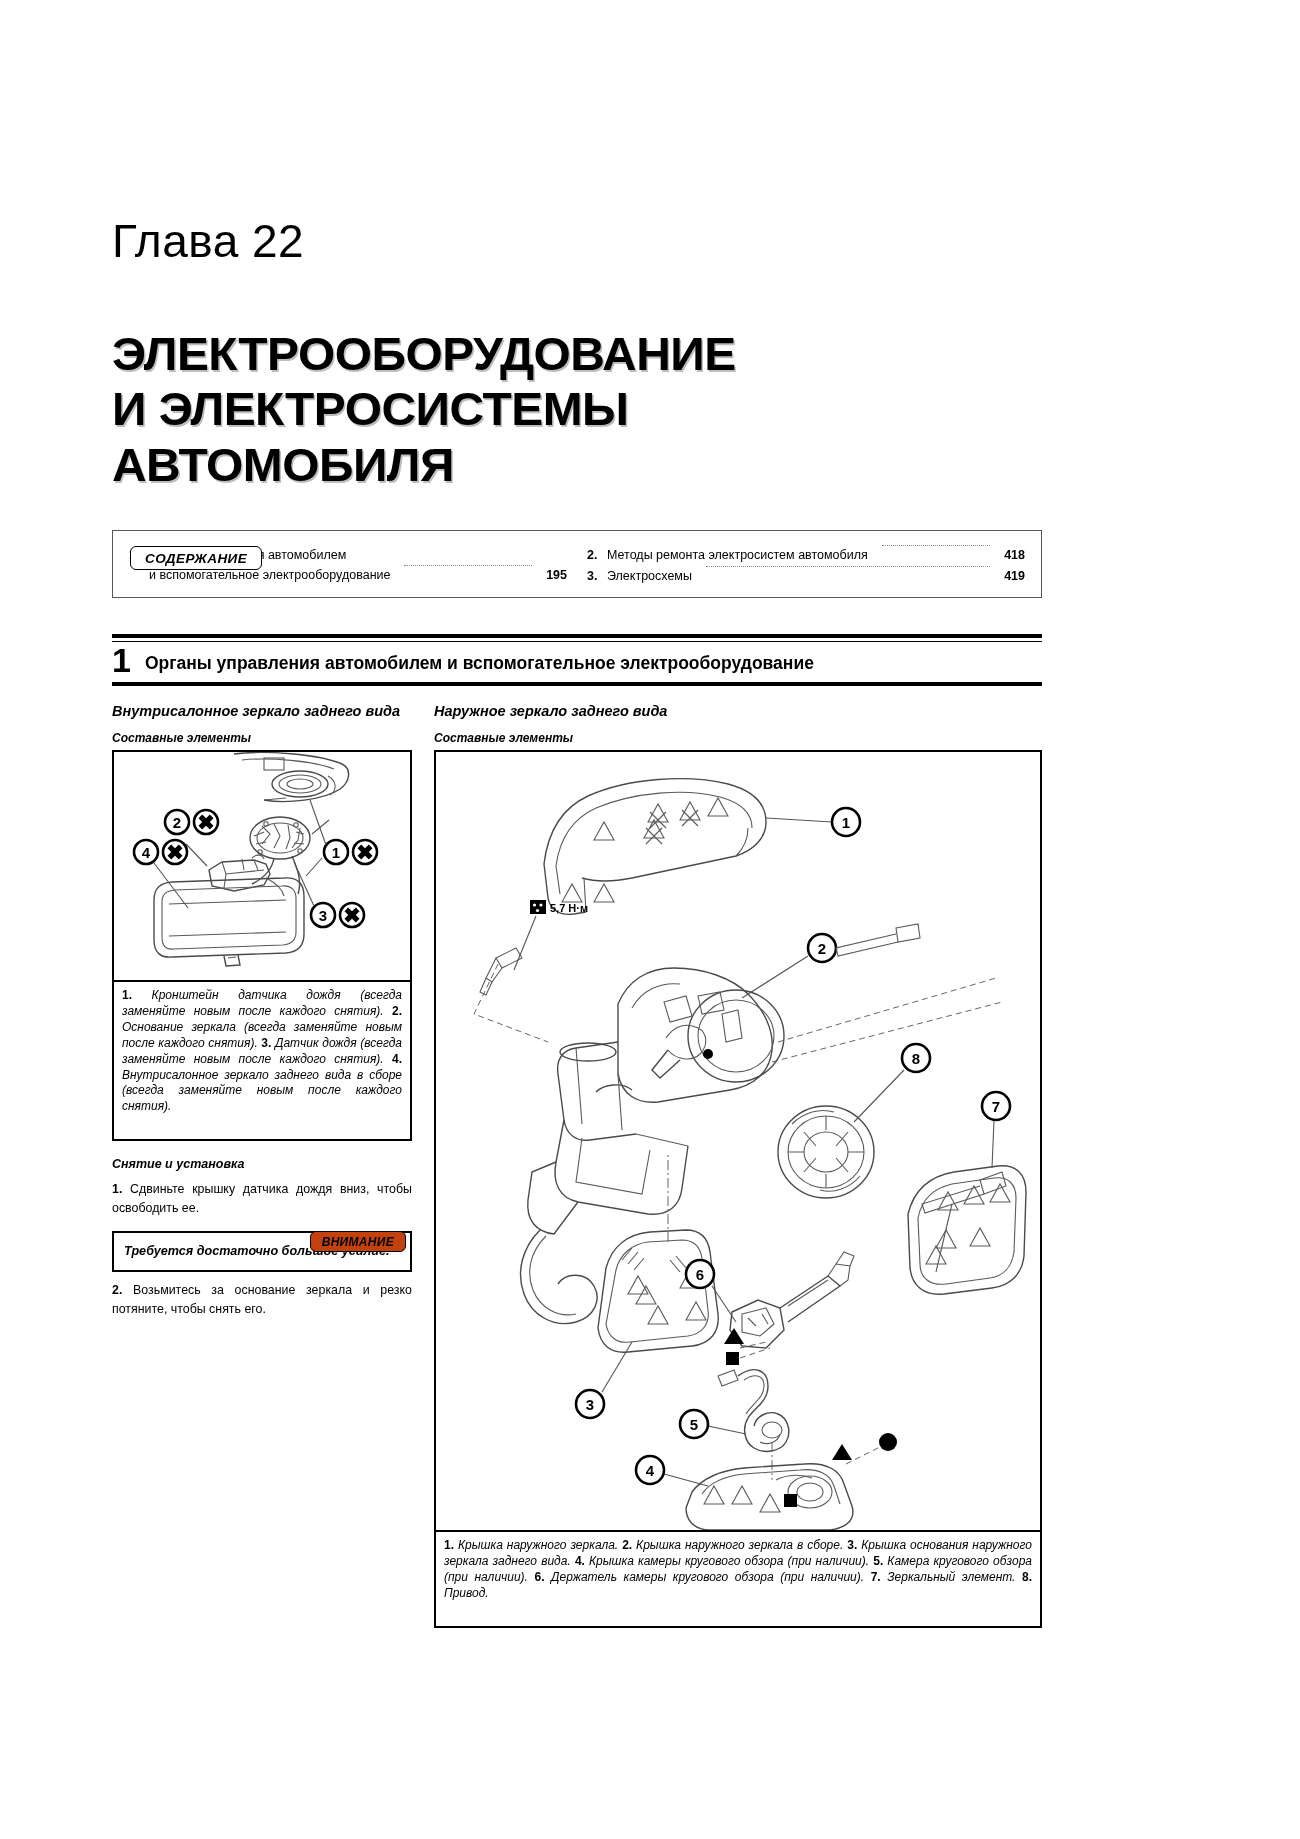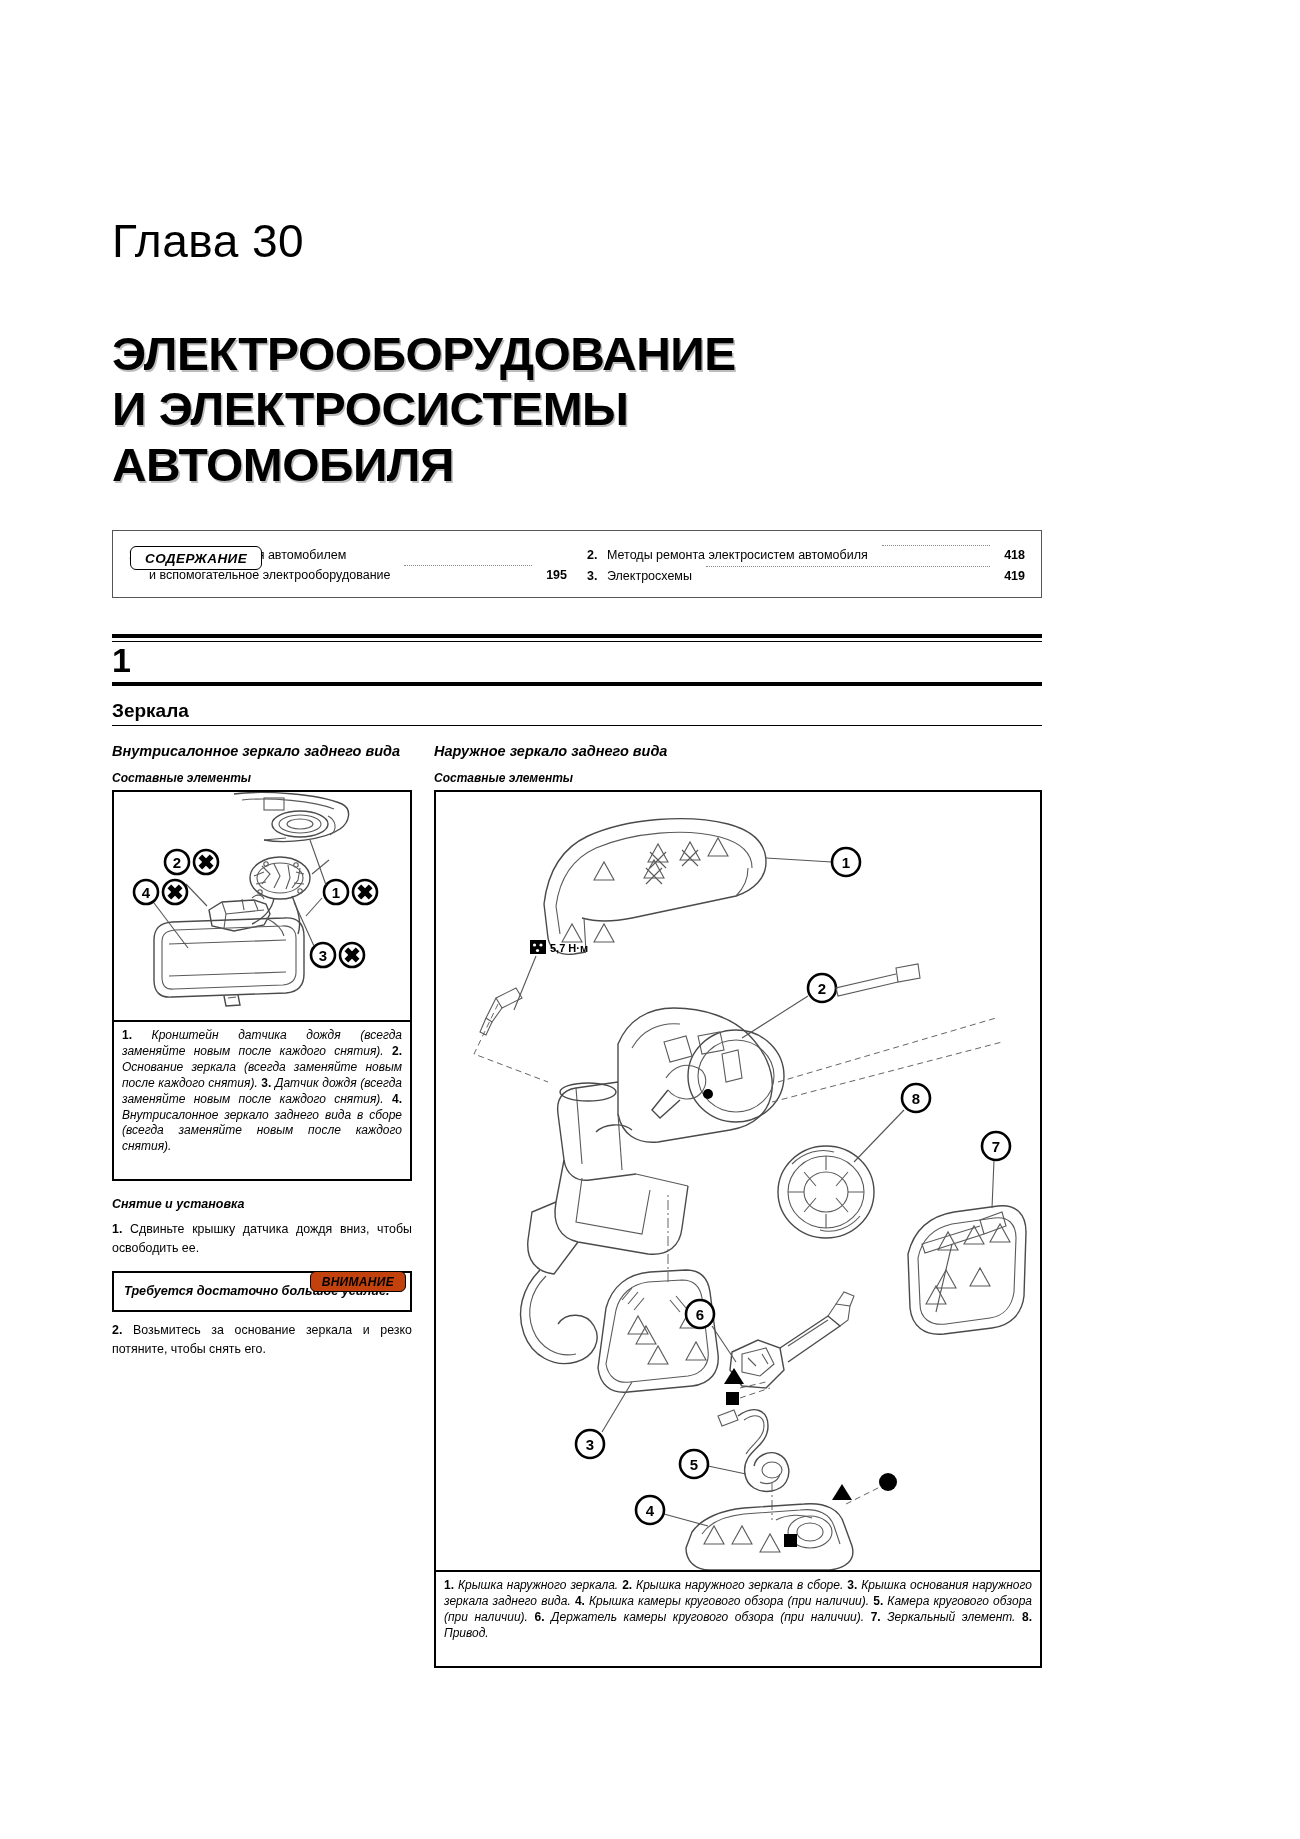--- a/index.html
+++ b/index.html
@@ -261,21 +261,21 @@
   .caltxt { font-family:"Liberation Sans", sans-serif; font-size:15px; font-weight:bold; text-anchor:middle; fill:#000; }
   .xmark { fill:#000; }
   .tq { font-family:"Liberation Sans", sans-serif; font-size:11px; font-weight:bold; fill:#000; }
 </style>
 </head>
 <body>
 
 <div class="page">
   <div class="content">
 
-    <div class="chapter-num">Глава 30</div>
+    <div class="chapter-num">Глава 22</div>
 
     <div class="chapter-title">
       <span>ЭЛЕКТРООБОРУДОВАНИЕ</span>
       <span>И ЭЛЕКТРОСИСТЕМЫ</span>
       <span>АВТОМОБИЛЯ</span>
     </div>
 
     <div class="toc-wrap">
       <div class="toc-tab">СОДЕРЖАНИЕ</div>
       <div class="toc-box">
@@ -316,24 +316,24 @@
             </div>
           </div>
         </div>
 
       </div>
     </div>
 
     <div class="sec-rule"></div>
     <div class="sec-head">
       <div class="sec-num">1</div>
+      <div class="sec-title">Органы управления автомобилем и вспомогательное электрооборудование</div>
     </div>
     <div class="sec-rule2"></div>
 
-    <div class="grp-title">Зеркала</div>
 
     <div class="cols">
 
       <div class="col-left">
         <div class="sub-head">Внутрисалонное зеркало заднего вида</div>
         <div class="sub-head2">Составные элементы</div>
 
         <div class="fig">
           <div class="fig-left-img">
             <svg class="draw" viewBox="0 0 296 228" preserveAspectRatio="none">

